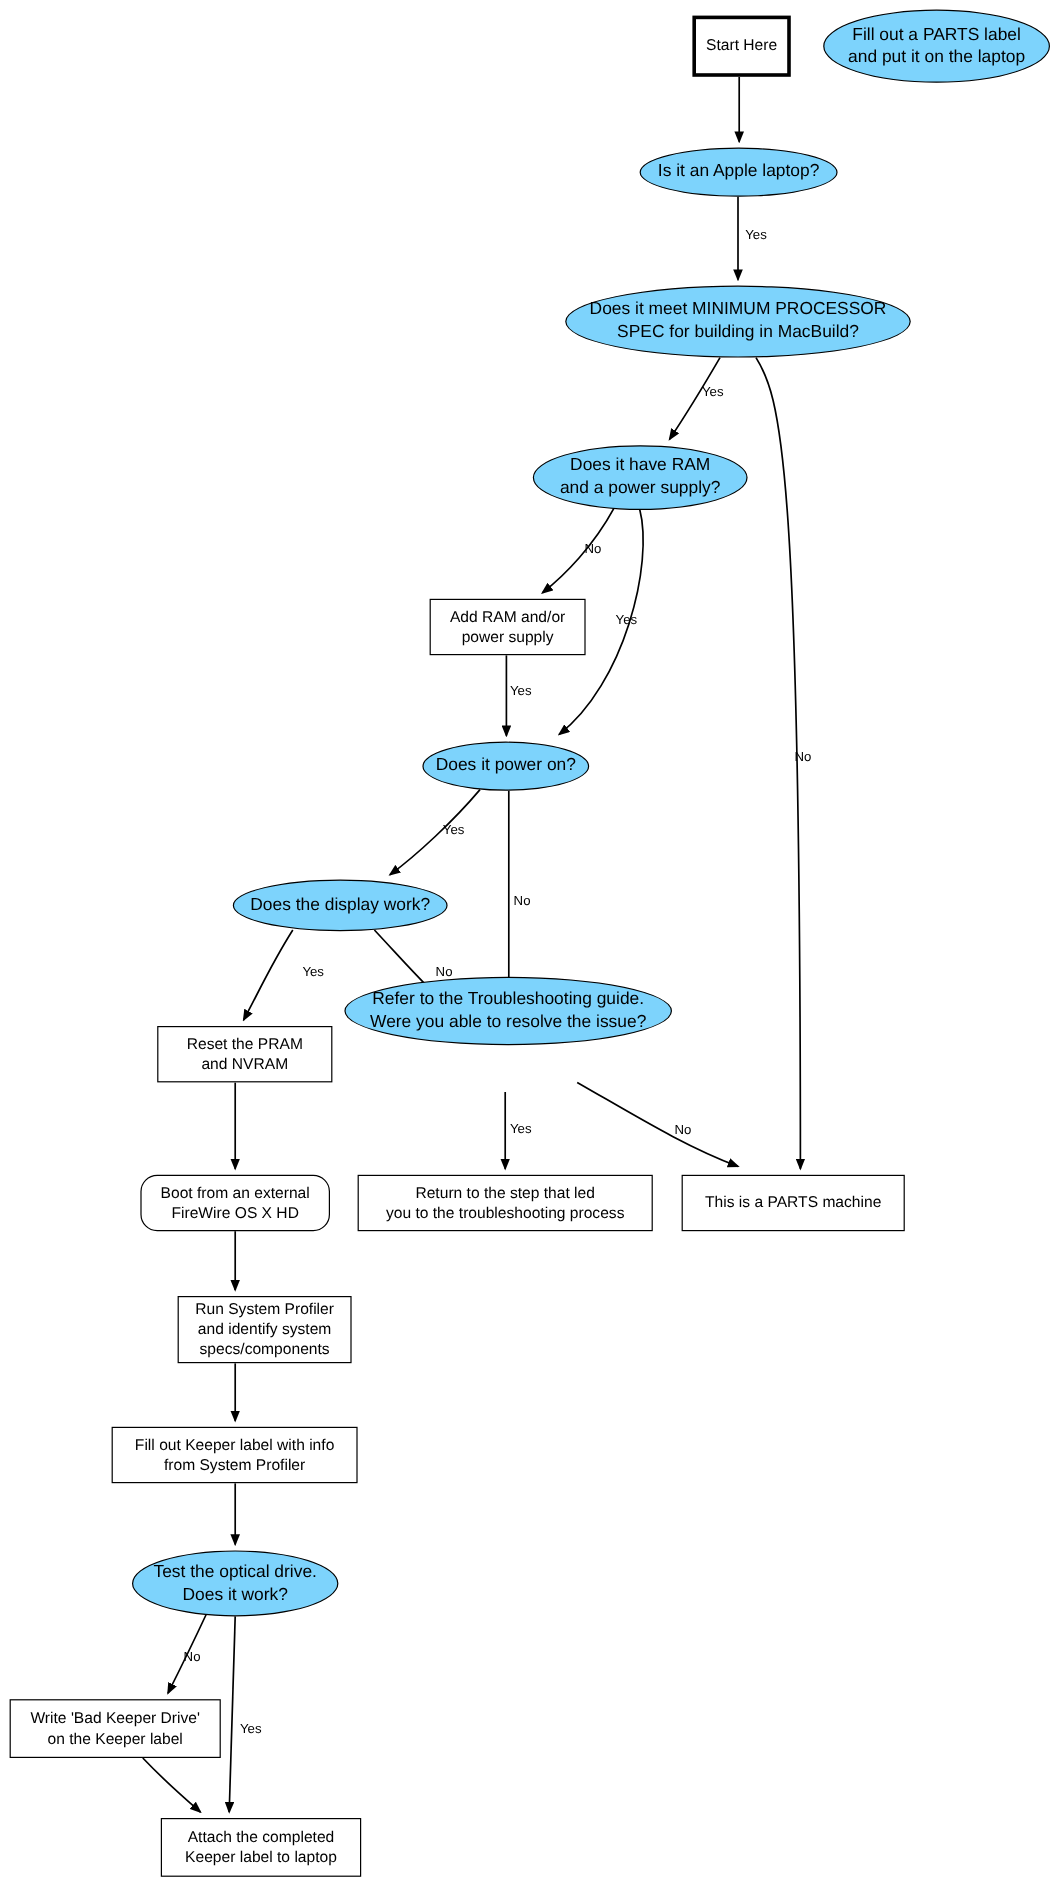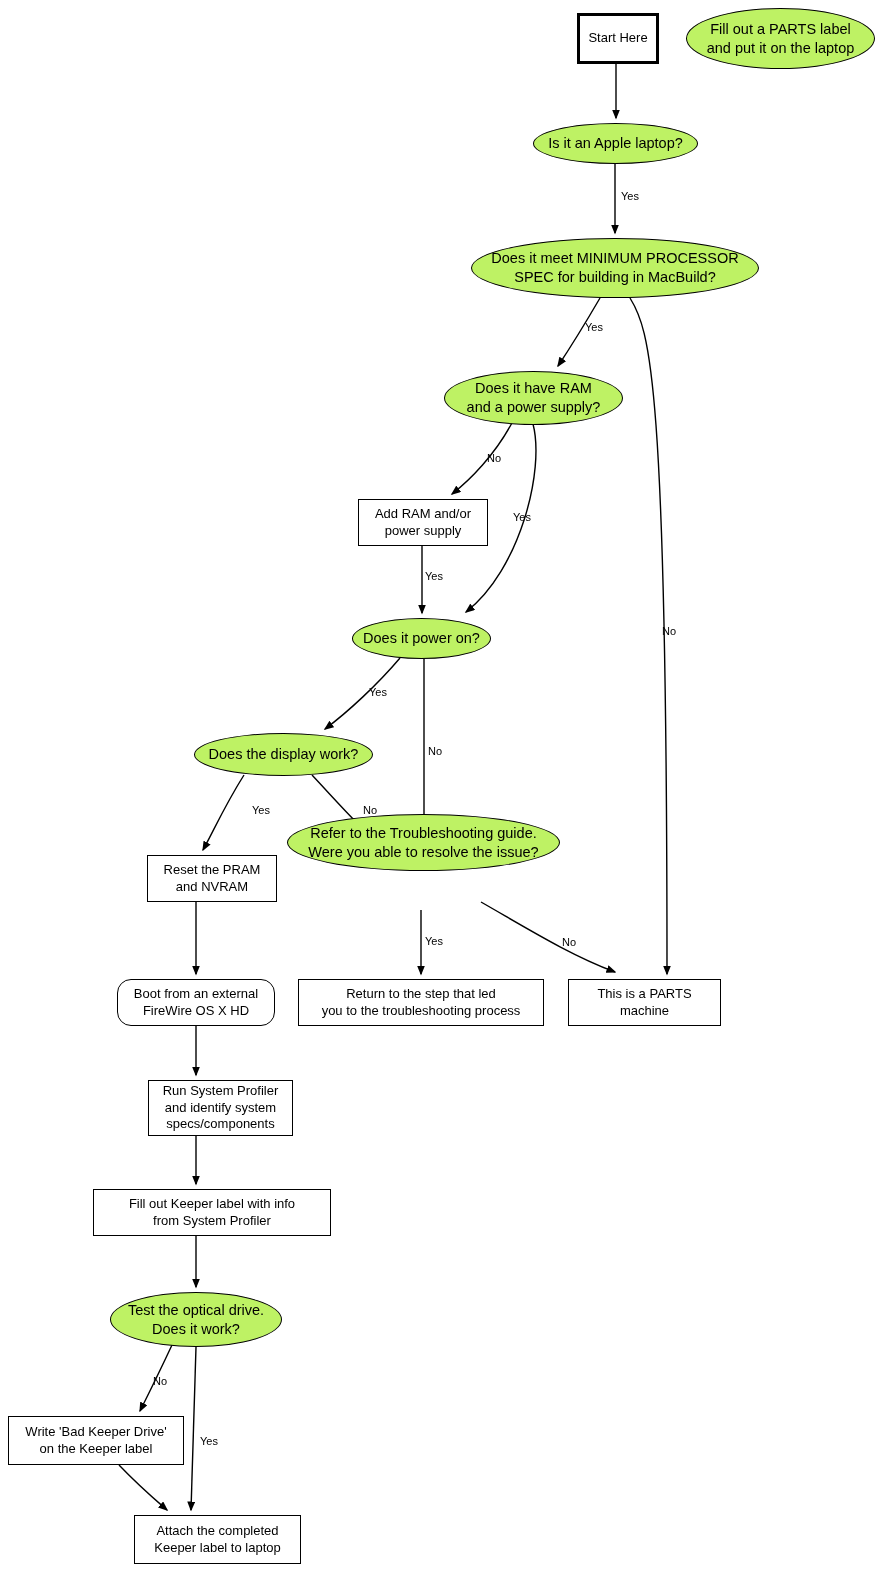--- a/index.html
+++ b/index.html
@@ -41,21 +41,21 @@
     padding: 0 4px;
   }
   .node-box.thick {
     border-width: 3px;
   }
   .node-ellipse {
     position: absolute;
     box-sizing: border-box;
     border: 1px solid #000000;
     border-radius: 50%;
-    background: #bef264;
+    background: #7dd3fc;
     display: flex;
     align-items: center;
     justify-content: center;
     text-align: center;
     font-size: 14.5px;
     line-height: 1.28;
     color: #000000;
     white-space: pre-line;
     padding: 0 10px;
   }
@@ -106,33 +106,33 @@
 and put it on the laptop</div>
       <div class="node-ellipse" style="left: 533px; top: 123px; width: 165px; height: 41px;">Is it an Apple laptop?</div>
       <div class="node-ellipse" style="left: 471px; top: 238px; width: 288px; height: 60px;">Does it meet MINIMUM PROCESSOR
 SPEC for building in MacBuild?</div>
       <div class="node-ellipse" style="left: 444px; top: 371px; width: 179px; height: 54px;">Does it have RAM
 and a power supply?</div>
       <div class="node-box" style="left: 358px; top: 499px; width: 130px; height: 47px;">Add RAM and/or
 power supply</div>
       <div class="node-ellipse" style="left: 352px; top: 618px; width: 139px; height: 41px;">Does it power on?</div>
       <div class="node-ellipse" style="left: 194px; top: 733px; width: 179px; height: 43px;">Does the display work?</div>
-      <div class="node-box" style="left: 131px; top: 855px; width: 130px; height: 47px; margin-left: 16px;">Reset the PRAM
+      <div class="node-box" style="left: 131px; top: 855px; width: 146px; height: 47px;">Reset the PRAM
 and NVRAM</div>
       <div class="node-ellipse" style="left: 287px; top: 814px; width: 273px; height: 57px;">Refer to the Troubleshooting guide.
 Were you able to resolve the issue?</div>
       <div class="node-box" style="left: 117px; top: 979px; width: 158px; height: 47px; border-radius: 14px;">Boot from an external
 FireWire OS X HD</div>
       <div class="node-box" style="left: 298px; top: 979px; width: 246px; height: 47px;">Return to the step that led
 you to the troubleshooting process</div>
-      <div class="node-box" style="left: 568px; top: 979px; width: 153px; height: 47px;">This is a PARTS machine</div>
+      <div class="node-box" style="left: 568px; top: 979px; width: 186px; height: 47px;">This is a PARTS machine</div>
       <div class="node-box" style="left: 124px; top: 1080px; width: 145px; height: 56px; margin-left: 24px;">Run System Profiler
 and identify system
 specs/components</div>
-      <div class="node-box" style="left: 93px; top: 1189px; width: 238px; height: 47px;">Fill out Keeper label with info
+      <div class="node-box" style="left: 93px; top: 1189px; width: 205px; height: 47px;">Fill out Keeper label with info
 from System Profiler</div>
       <div class="node-ellipse" style="left: 110px; top: 1292px; width: 172px; height: 55px;">Test the optical drive.
 Does it work?</div>
       <div class="node-box" style="left: 8px; top: 1416px; width: 176px; height: 49px;">Write 'Bad Keeper Drive'
 on the Keeper label</div>
       <div class="node-box" style="left: 105px; top: 1515px; width: 167px; height: 49px; margin-left: 29px;">Attach the completed
 Keeper label to laptop</div>
     </div>
   <div id="edge-labels-layer">
       <div class="edge-label" style="left: 621px; top: 191px;">Yes</div>

